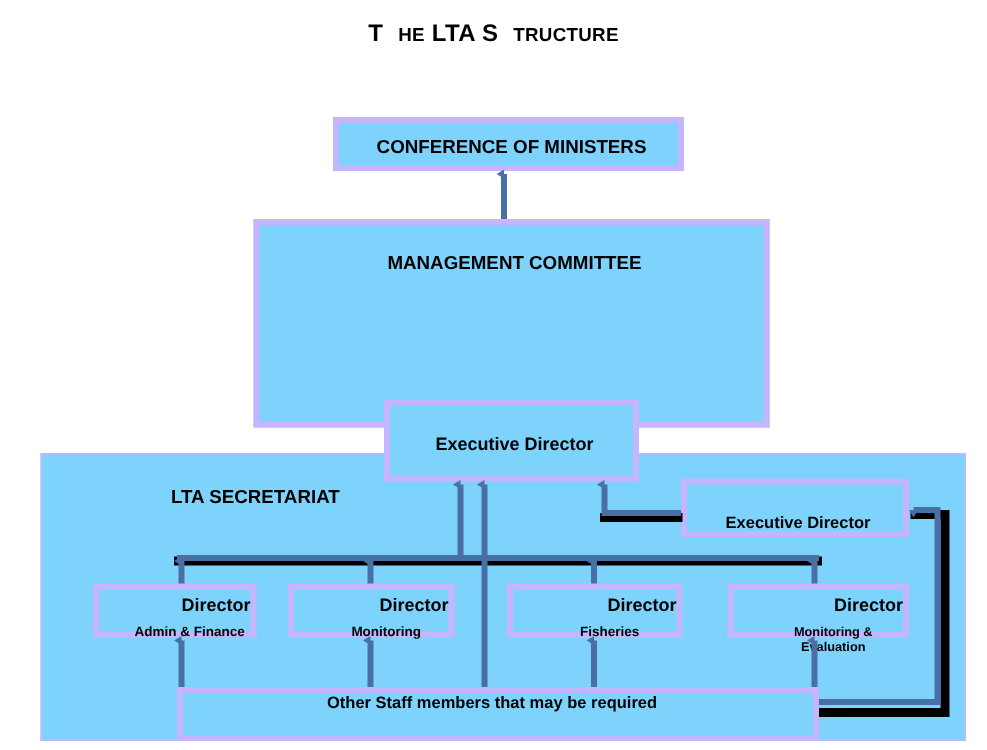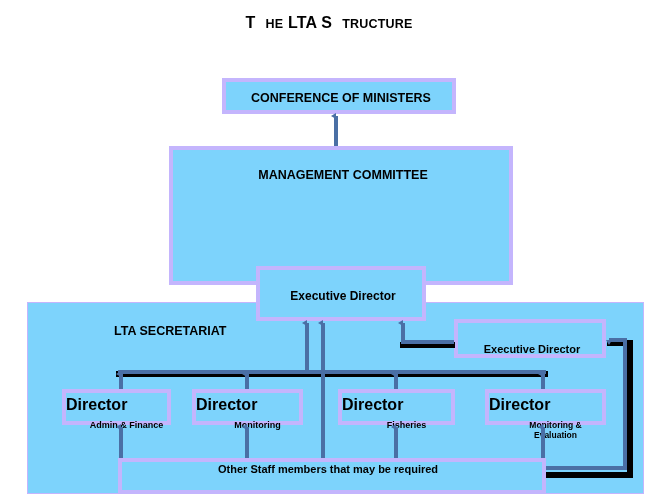--- a/index.html
+++ b/index.html
@@ -4,21 +4,21 @@
 <style>
   html, body { margin:0; padding:0; background:#ffffff; }
   body { width:658px; height:500px; position:relative; overflow:hidden; font-family:"Liberation Sans", "DejaVu Sans", sans-serif; color:#000; }
   .title { position:absolute; left:0; width:658px; top:14px; text-align:center; font-weight:bold; font-size:16px; letter-spacing:0.2px; }
   .title .big { font-size:16px; }
   .title .small { font-size:12.5px;padding-left:10px; }
   .box { position:absolute; border:4px solid #c4b5fd; background:#7dd3fc; box-sizing:border-box; }
   .thin { border-width:1.5px; }
   .lbl { position:absolute; font-weight:bold; text-align:center; white-space:nowrap; }
   svg.lines { position:absolute; left:0; top:0; }
-  .dtitle { font-size:16px; font-weight:bold; display:block; text-align:left; margin-top:3px; }
+  .dtitle { font-size:12px; font-weight:bold; display:block; text-align:right; margin-top:3px; }
   .dsub { font-size:9px; font-weight:bold; display:block; text-align:center; margin-top:6px;padding-left:20px; }
 </style>
 </head>
 <body>
 
 <div class="title">
   <span class="big">T</span><span class="small">HE</span>
   <span class="big">LTA</span>
   <span class="big">S</span><span class="small">TRUCTURE</span>
 </div>

